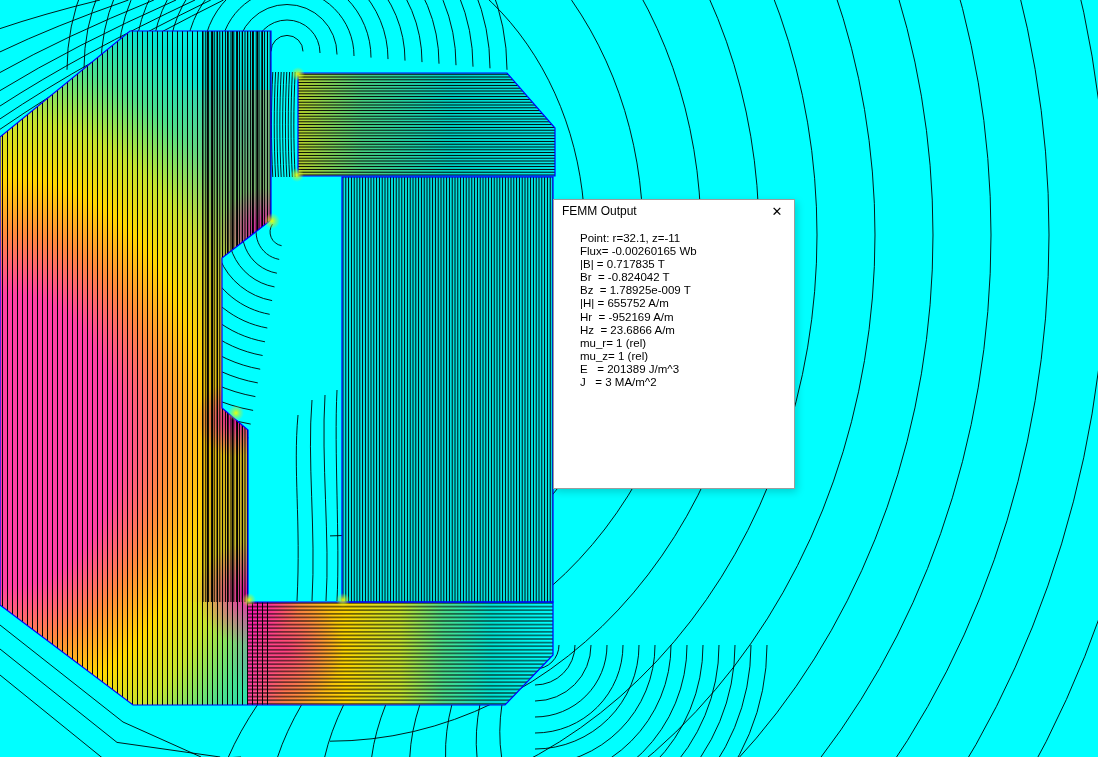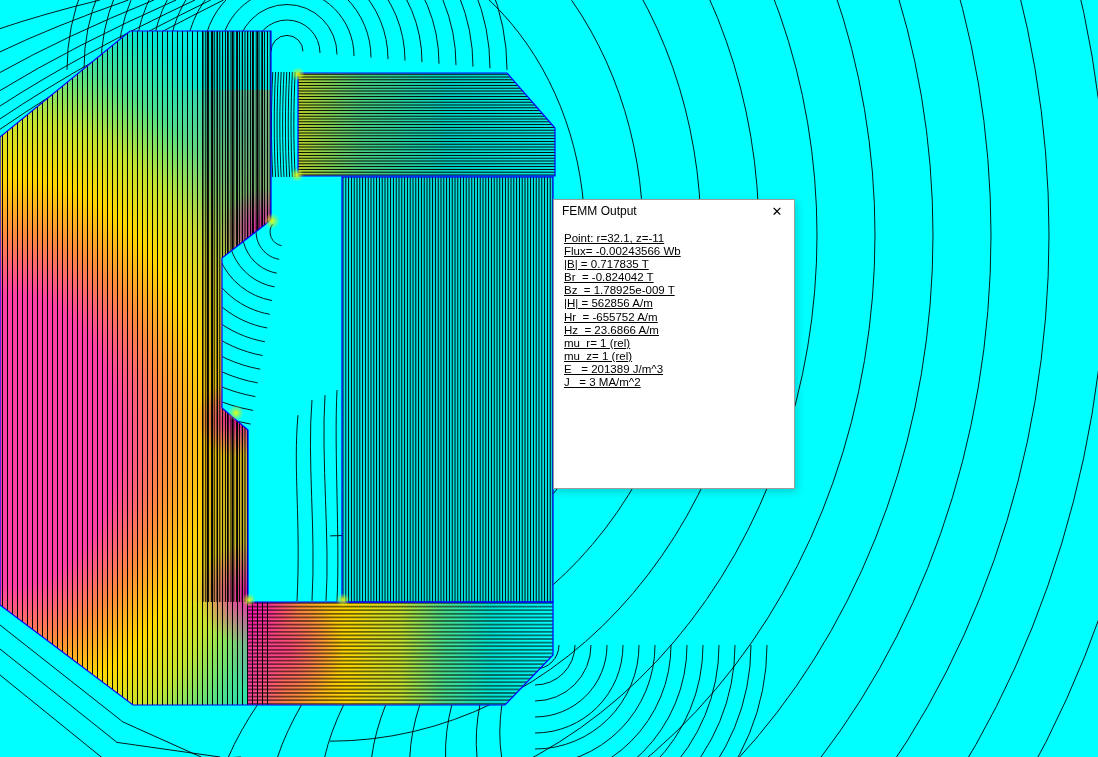--- a/index.html
+++ b/index.html
@@ -28,22 +28,22 @@
   }
   .titlebar .title{
     padding-left:8px;font-size:12px;color:var(--title_text,#000);
   }
   .titlebar .close{
     position:absolute;right:0;top:0;width:34px;height:22px;
     display:flex;align-items:center;justify-content:center;
     font-size:13px;color:#000;cursor:pointer;
   }
   .dlg-body{
-    padding:10px 0 0 10px;background:var(--dialog_bg,#FFFFFF);
-    height:calc(100% - 22px);box-sizing:border-box;text-decoration:underline;
+    padding:10px 0 0 26px;background:var(--dialog_bg,#FFFFFF);
+    height:calc(100% - 22px);box-sizing:border-box;
   }
   .out-line{
     font-size:11.5px;line-height:13.1px;color:#000;white-space:pre;
   }
 </style>
 </head>
 <body>
 
 <div class="stage">
 
@@ -259,26 +259,26 @@
     </g>
   </svg>
 
   <div class="dialog">
     <div class="titlebar">
       <span class="title">FEMM Output</span>
       <span class="close">✕</span>
     </div>
     <div class="dlg-body">
       <div class="out-line">Point: r=32.1, z=-11</div>
-      <div class="out-line">Flux= -0.00243566 Wb</div>
+      <div class="out-line">Flux= -0.00260165 Wb</div>
       <div class="out-line">|B| = 0.717835 T</div>
       <div class="out-line">Br  = -0.824042 T</div>
       <div class="out-line">Bz  = 1.78925e-009 T</div>
-      <div class="out-line">|H| = 562856 A/m</div>
-      <div class="out-line">Hr  = -655752 A/m</div>
+      <div class="out-line">|H| = 655752 A/m</div>
+      <div class="out-line">Hr  = -952169 A/m</div>
       <div class="out-line">Hz  = 23.6866 A/m</div>
       <div class="out-line">mu_r= 1 (rel)</div>
       <div class="out-line">mu_z= 1 (rel)</div>
       <div class="out-line">E   = 201389 J/m^3</div>
       <div class="out-line">J   = 3 MA/m^2</div>
     </div>
   </div>
 </div>
 
 </body></html>

